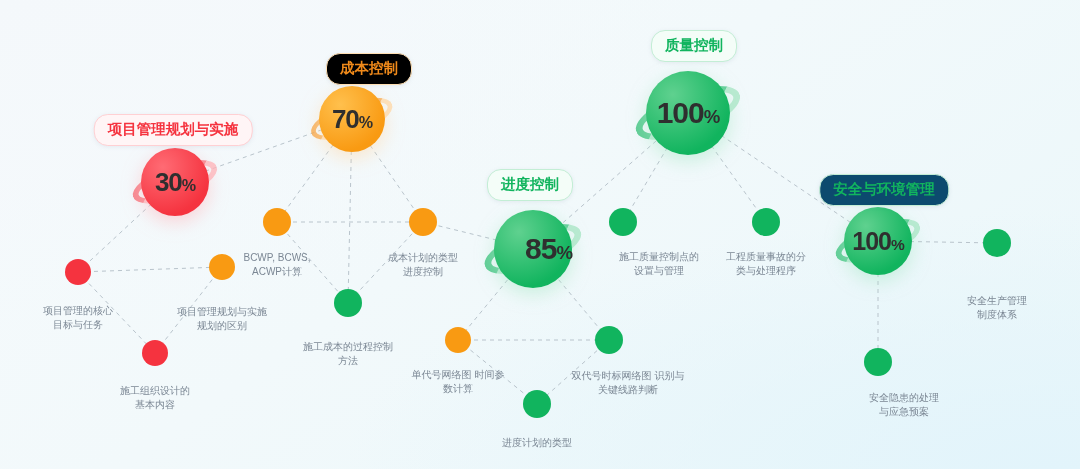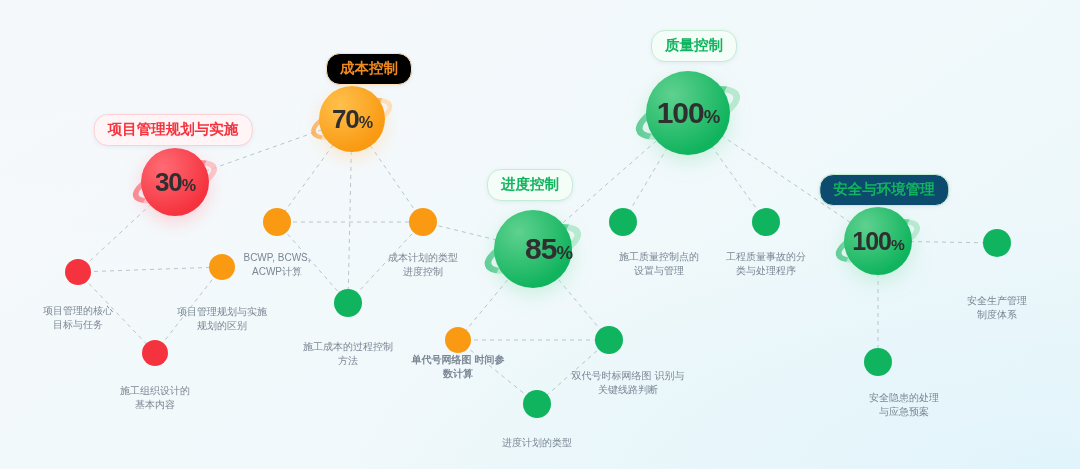--- a/index.html
+++ b/index.html
@@ -133,21 +133,21 @@
       <div class="node" style="left: 277px; top: 222px; width: 28px; height: 28px; background: rgb(249, 154, 18);"></div>
       <div class="node-label" style="left: 277px; top: 251px; color: rgb(123, 135, 148);">BCWP, BCWS,
 ACWP计算</div>
       <div class="node" style="left: 423px; top: 222px; width: 28px; height: 28px; background: rgb(249, 154, 18);"></div>
       <div class="node-label" style="left: 423px; top: 251px; color: rgb(123, 135, 148);">成本计划的类型
 进度控制</div>
       <div class="node" style="left: 348px; top: 303px; width: 28px; height: 28px; background: rgb(17, 180, 94);"></div>
       <div class="node-label" style="left: 348px; top: 333px; color: rgb(123, 135, 148); margin-top: 7px;">施工成本的过程控制
 方法</div>
       <div class="node" style="left: 458px; top: 340px; width: 26px; height: 26px; background: rgb(249, 154, 18);"></div>
-      <div class="node-label" style="left: 458px; top: 353px; color: rgb(123, 135, 148); font-weight: bold;">单代号网络图 时间参
+      <div class="node-label" style="left: 458px; top: 368px; color: rgb(123, 135, 148);">单代号网络图 时间参
 数计算</div>
       <div class="node" style="left: 609px; top: 340px; width: 28px; height: 28px; background: rgb(17, 180, 94);"></div>
       <div class="node-label" style="left: 628px; top: 369px; color: rgb(123, 135, 148);">双代号时标网络图 识别与
 关键线路判断</div>
       <div class="node" style="left: 537px; top: 404px; width: 28px; height: 28px; background: rgb(17, 180, 94);"></div>
       <div class="node-label" style="left: 537px; top: 436px; color: rgb(123, 135, 148);">进度计划的类型</div>
       <div class="node" style="left: 623px; top: 222px; width: 28px; height: 28px; background: rgb(17, 180, 94);"></div>
       <div class="node-label" style="left: 659px; top: 250px; color: rgb(123, 135, 148);">施工质量控制点的
 设置与管理</div>
       <div class="node" style="left: 766px; top: 222px; width: 28px; height: 28px; background: rgb(17, 180, 94);"></div>

